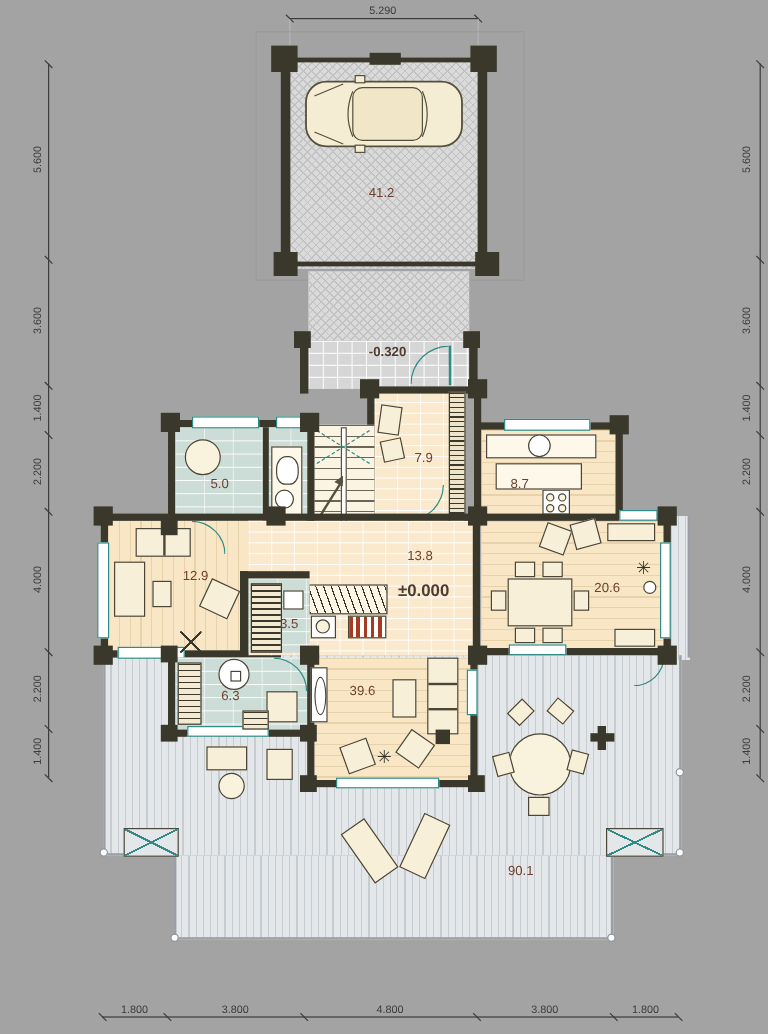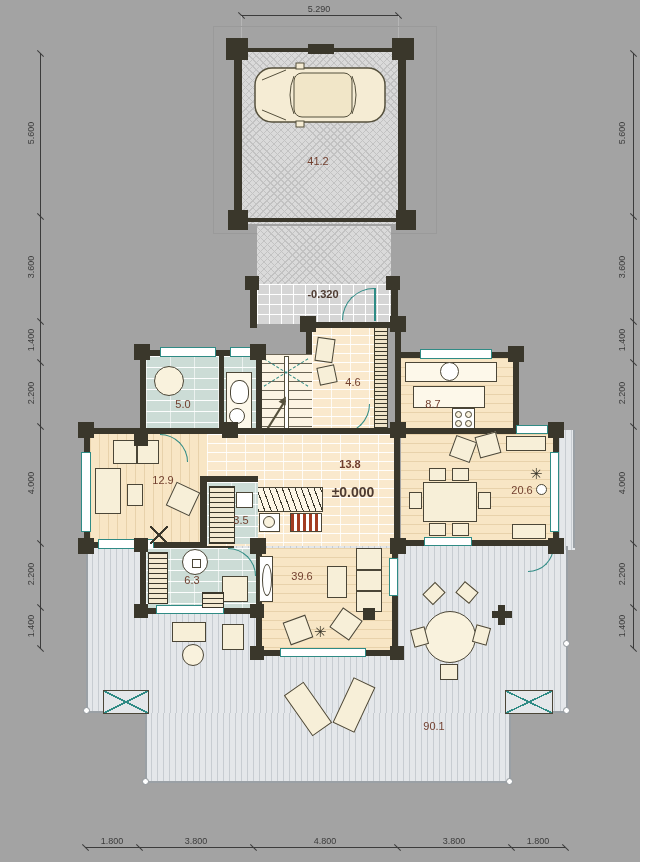--- a/index.html
+++ b/index.html
@@ -182,21 +182,21 @@
   <div class="abs furn" style="left:172px;top:622px;width:34px;height:20px;"></div>
   <div class="abs furn" style="left:222px;top:624px;width:22px;height:26px;"></div>
   <div class="abs circle" style="left:182px;top:644px;width:22px;height:22px;"></div>
 
   <div class="abs brick" style="left:312px;top:326px;width:62px;height:122px;"></div>
   <div class="abs wall" style="left:306px;top:322px;width:92px;height:6px;"></div>
   <div class="abs wlog" style="left:374px;top:326px;width:12px;height:120px;"></div>
   <div class="abs wall" style="left:306px;top:322px;width:6px;height:126px;"></div>
   <div class="abs furn" style="left:316px;top:338px;width:18px;height:24px;transform:rotate(8deg);"></div>
   <div class="abs furn" style="left:318px;top:366px;width:18px;height:18px;transform:rotate(-12deg);"></div>
-  <div class="abs rlabel" style="left:338px;top:376px;width:30px;text-align:center;">4.6</div>
+  <div class="abs rlabel" style="left:338px;top:376px;width:30px;text-align:center;">7.9</div>
   <div class="abs arc" style="left:340px;top:404px;width:30px;height:30px;transform:rotate(180deg);"></div>
 
   <div class="abs steps" style="left:262px;top:354px;width:50px;height:88px;"></div>
   <div class="abs wall" style="left:256px;top:350px;width:6px;height:94px;"></div>
   <div class="abs" style="left:284px;top:356px;width:3px;height:84px;background:#fff;border:1px solid #55503c;"></div>
   <div class="abs dash" style="left:260px;top:372px;width:52px;transform:rotate(32deg);"></div>
   <div class="abs dash" style="left:260px;top:372px;width:52px;transform:rotate(-32deg);"></div>
   <div class="abs" style="left:266px;top:430px;width:36px;height:1.5px;background:#55503c;transform:rotate(-58deg);transform-origin:left center;"></div>
   <div class="abs" style="left:280px;top:396px;width:0;height:0;border-left:4px solid transparent;border-right:4px solid transparent;border-bottom:8px solid #55503c;transform:rotate(28deg);"></div>
 
@@ -244,21 +244,21 @@
   <div class="abs furn" style="left:95px;top:468px;width:26px;height:46px;"></div>
   <div class="abs furn" style="left:127px;top:484px;width:16px;height:22px;"></div>
   <div class="abs furn" style="left:170px;top:486px;width:26px;height:26px;transform:rotate(25deg);"></div>
   <div class="abs xmark" style="left:150px;top:526px;width:18px;height:18px;"></div>
   <div class="abs rlabel" style="left:146px;top:474px;width:34px;text-align:center;">12.9</div>
   <div class="abs arc" style="left:160px;top:434px;width:28px;height:28px;transform:rotate(90deg);"></div>
 
   <div class="abs brick" style="left:207px;top:434px;width:193px;height:112px;"></div>
   <div class="abs wall" style="left:234px;top:428px;width:166px;height:6px;"></div>
   <div class="abs wall" style="left:394px;top:428px;width:6px;height:120px;"></div>
-  <div class="abs rlabel" style="left:330px;top:458px;width:40px;text-align:center;font-weight:bold;">13.8</div>
+  <div class="abs rlabel" style="left:330px;top:458px;width:40px;text-align:center;">13.8</div>
   <div class="abs lvl" style="left:318px;top:484px;width:70px;text-align:center;font-size:14px;">±0.000</div>
   <div class="abs furn" style="left:257px;top:487px;width:66px;height:25px;background:#fdf6e6;background-image:repeating-linear-gradient(70deg,#3a372b 0 1px,transparent 1px 6px);"></div>
   <div class="abs furn" style="left:259px;top:513px;width:21px;height:19px;background:#fff;"></div>
   <div class="abs circle" style="left:263px;top:516px;width:12px;height:12px;"></div>
   <div class="abs furn" style="left:290px;top:513px;width:32px;height:19px;background-image:repeating-linear-gradient(90deg,#a33c22 0 3px,#fff 3px 6px);"></div>
 
   <div class="abs tileb" style="left:207px;top:482px;width:51px;height:62px;"></div>
   <div class="abs wall" style="left:200px;top:476px;width:7px;height:70px;"></div>
   <div class="abs wall" style="left:200px;top:476px;width:58px;height:6px;"></div>
   <div class="abs slat" style="left:209px;top:486px;width:24px;height:56px;"></div>
@@ -278,21 +278,21 @@
   <div class="abs furn" style="left:429px;top:523px;width:17px;height:13px;"></div>
   <div class="abs furn" style="left:452px;top:523px;width:17px;height:13px;"></div>
   <div class="abs furn" style="left:409px;top:492px;width:13px;height:17px;"></div>
   <div class="abs furn" style="left:478px;top:492px;width:13px;height:17px;"></div>
   <div class="abs furn" style="left:452px;top:438px;width:22px;height:22px;transform:rotate(20deg);"></div>
   <div class="abs furn" style="left:477px;top:434px;width:22px;height:22px;transform:rotate(-15deg);"></div>
   <div class="abs furn" style="left:506px;top:436px;width:40px;height:15px;"></div>
   <div class="abs furn" style="left:512px;top:524px;width:34px;height:15px;"></div>
   <div class="abs plant" style="left:530px;top:466px;">✳</div>
   <div class="abs circle" style="left:536px;top:484px;width:11px;height:11px;background:#fff;"></div>
-  <div class="abs rlabel" style="left:488px;top:484px;width:36px;text-align:center;margin-left:16px;">20.6</div>
+  <div class="abs rlabel" style="left:488px;top:484px;width:36px;text-align:center;">20.6</div>
   <div class="abs arc" style="left:528px;top:546px;width:26px;height:26px;transform:rotate(180deg);"></div>
 
   <div class="abs tileb" style="left:146px;top:548px;width:110px;height:60px;"></div>
   <div class="abs wall" style="left:140px;top:542px;width:6px;height:72px;"></div>
   <div class="abs wall" style="left:140px;top:608px;width:122px;height:6px;"></div>
   <div class="abs win" style="left:156px;top:605px;width:68px;height:9px;"></div>
   <div class="abs circle" style="left:182px;top:549px;width:26px;height:26px;background:#fff;"></div>
   <div class="abs" style="left:192px;top:559px;width:7px;height:7px;border:1px solid #4b4637;"></div>
   <div class="abs slat" style="left:148px;top:552px;width:18px;height:50px;"></div>
   <div class="abs furn" style="left:222px;top:576px;width:26px;height:26px;"></div>

